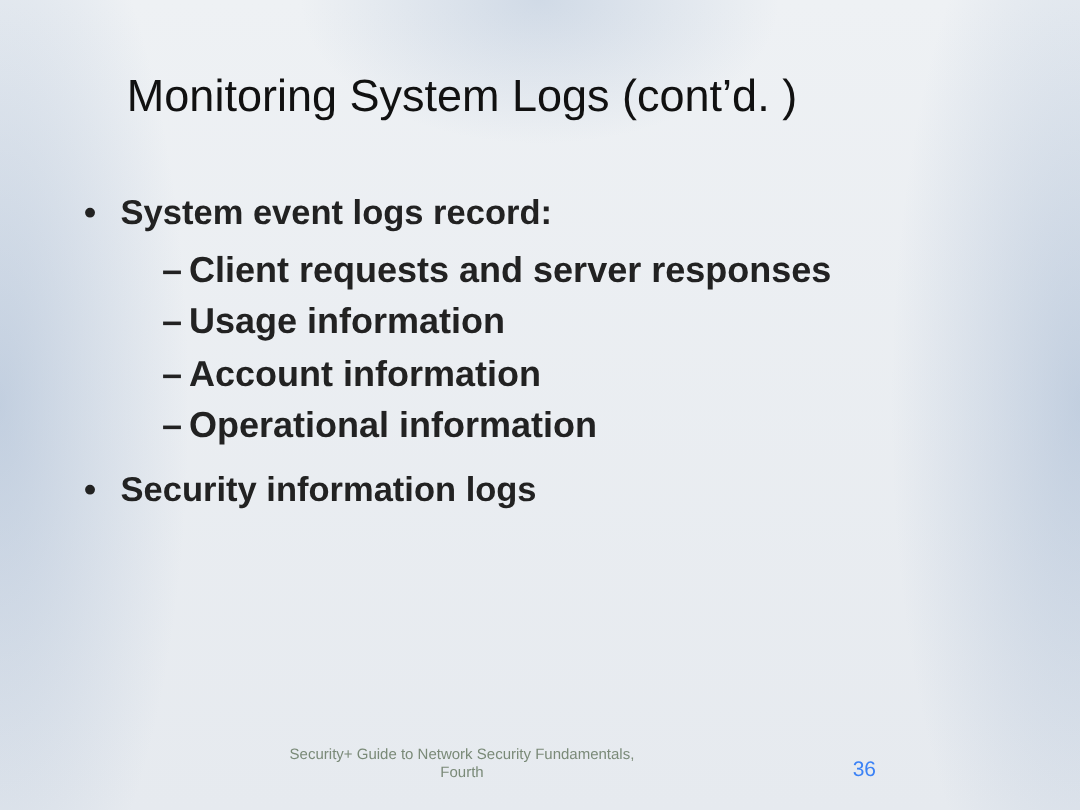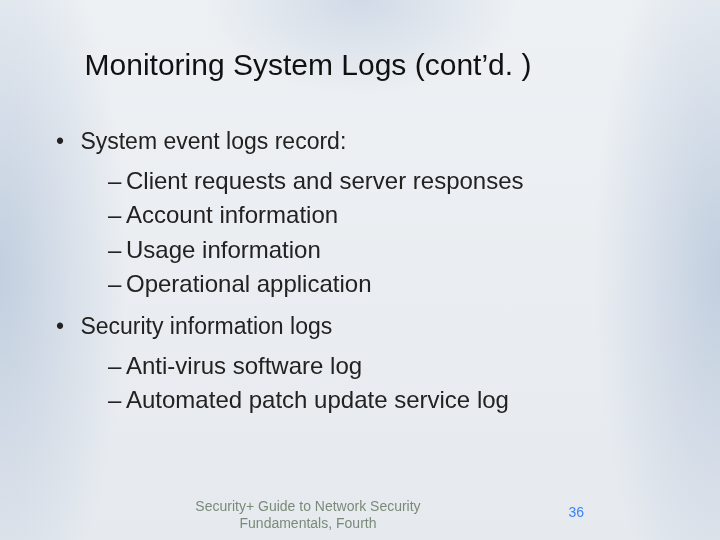--- a/index.html
+++ b/index.html
@@ -22,20 +22,21 @@
   }
   .title {
     font-size: 30px;
     font-weight: 400;
     text-align: center;
     margin-bottom: 44px;
     color: #111;
   }
   .content {
     padding-left: 8px;
+    font-weight: bold;
   }
   ul.level1 {
     list-style: none;
     padding-left: 0;
   }
   ul.level1 > li {
     font-size: 23px;
     margin-bottom: 6px;
     padding-left: 26px;
     text-indent: -18px;
@@ -71,21 +72,21 @@
     bottom: 0;
     left: 0;
     right: 0;
     height: 48px;
     display: flex;
     align-items: flex-start;
     justify-content: center;
     padding-top: 6px;
   }
   .footer-text {
-    font-size: 14px;
+    font-size: 10px;
     color: #7a8a78;
     text-align: center;
     line-height: 1.2;
     max-width: 260px;
   }
   .page-num {
     position: absolute;
     right: 32px;
     bottom: 20px;
     font-size: 14px;
@@ -97,31 +98,27 @@
 
 <div class="slide">
   <h1 class="title">Monitoring System Logs (cont’d. )</h1>
 
   <div class="content">
     <ul class="level1">
       <li>
         <span>System event logs record:</span>
         <ul class="level2">
           <li><span>Client requests and server responses</span></li>
+          <li><span>Usage information</span></li>
           <li><span>Account information</span></li>
-          <li><span>Usage information</span></li>
-          <li><span>Operational application</span></li>
+          <li><span>Operational information</span></li>
         </ul>
       </li>
       <li>
         <span>Security information logs</span>
-        <ul class="level2">
-          <li><span>Anti-virus software log</span></li>
-          <li><span>Automated patch update service log</span></li>
-        </ul>
       </li>
     </ul>
   </div>
 
   <div class="footer">
     <div class="footer-text">Security+ Guide to Network Security Fundamentals, Fourth</div>
   </div>
   <div class="page-num">36</div>
 </div>
 

